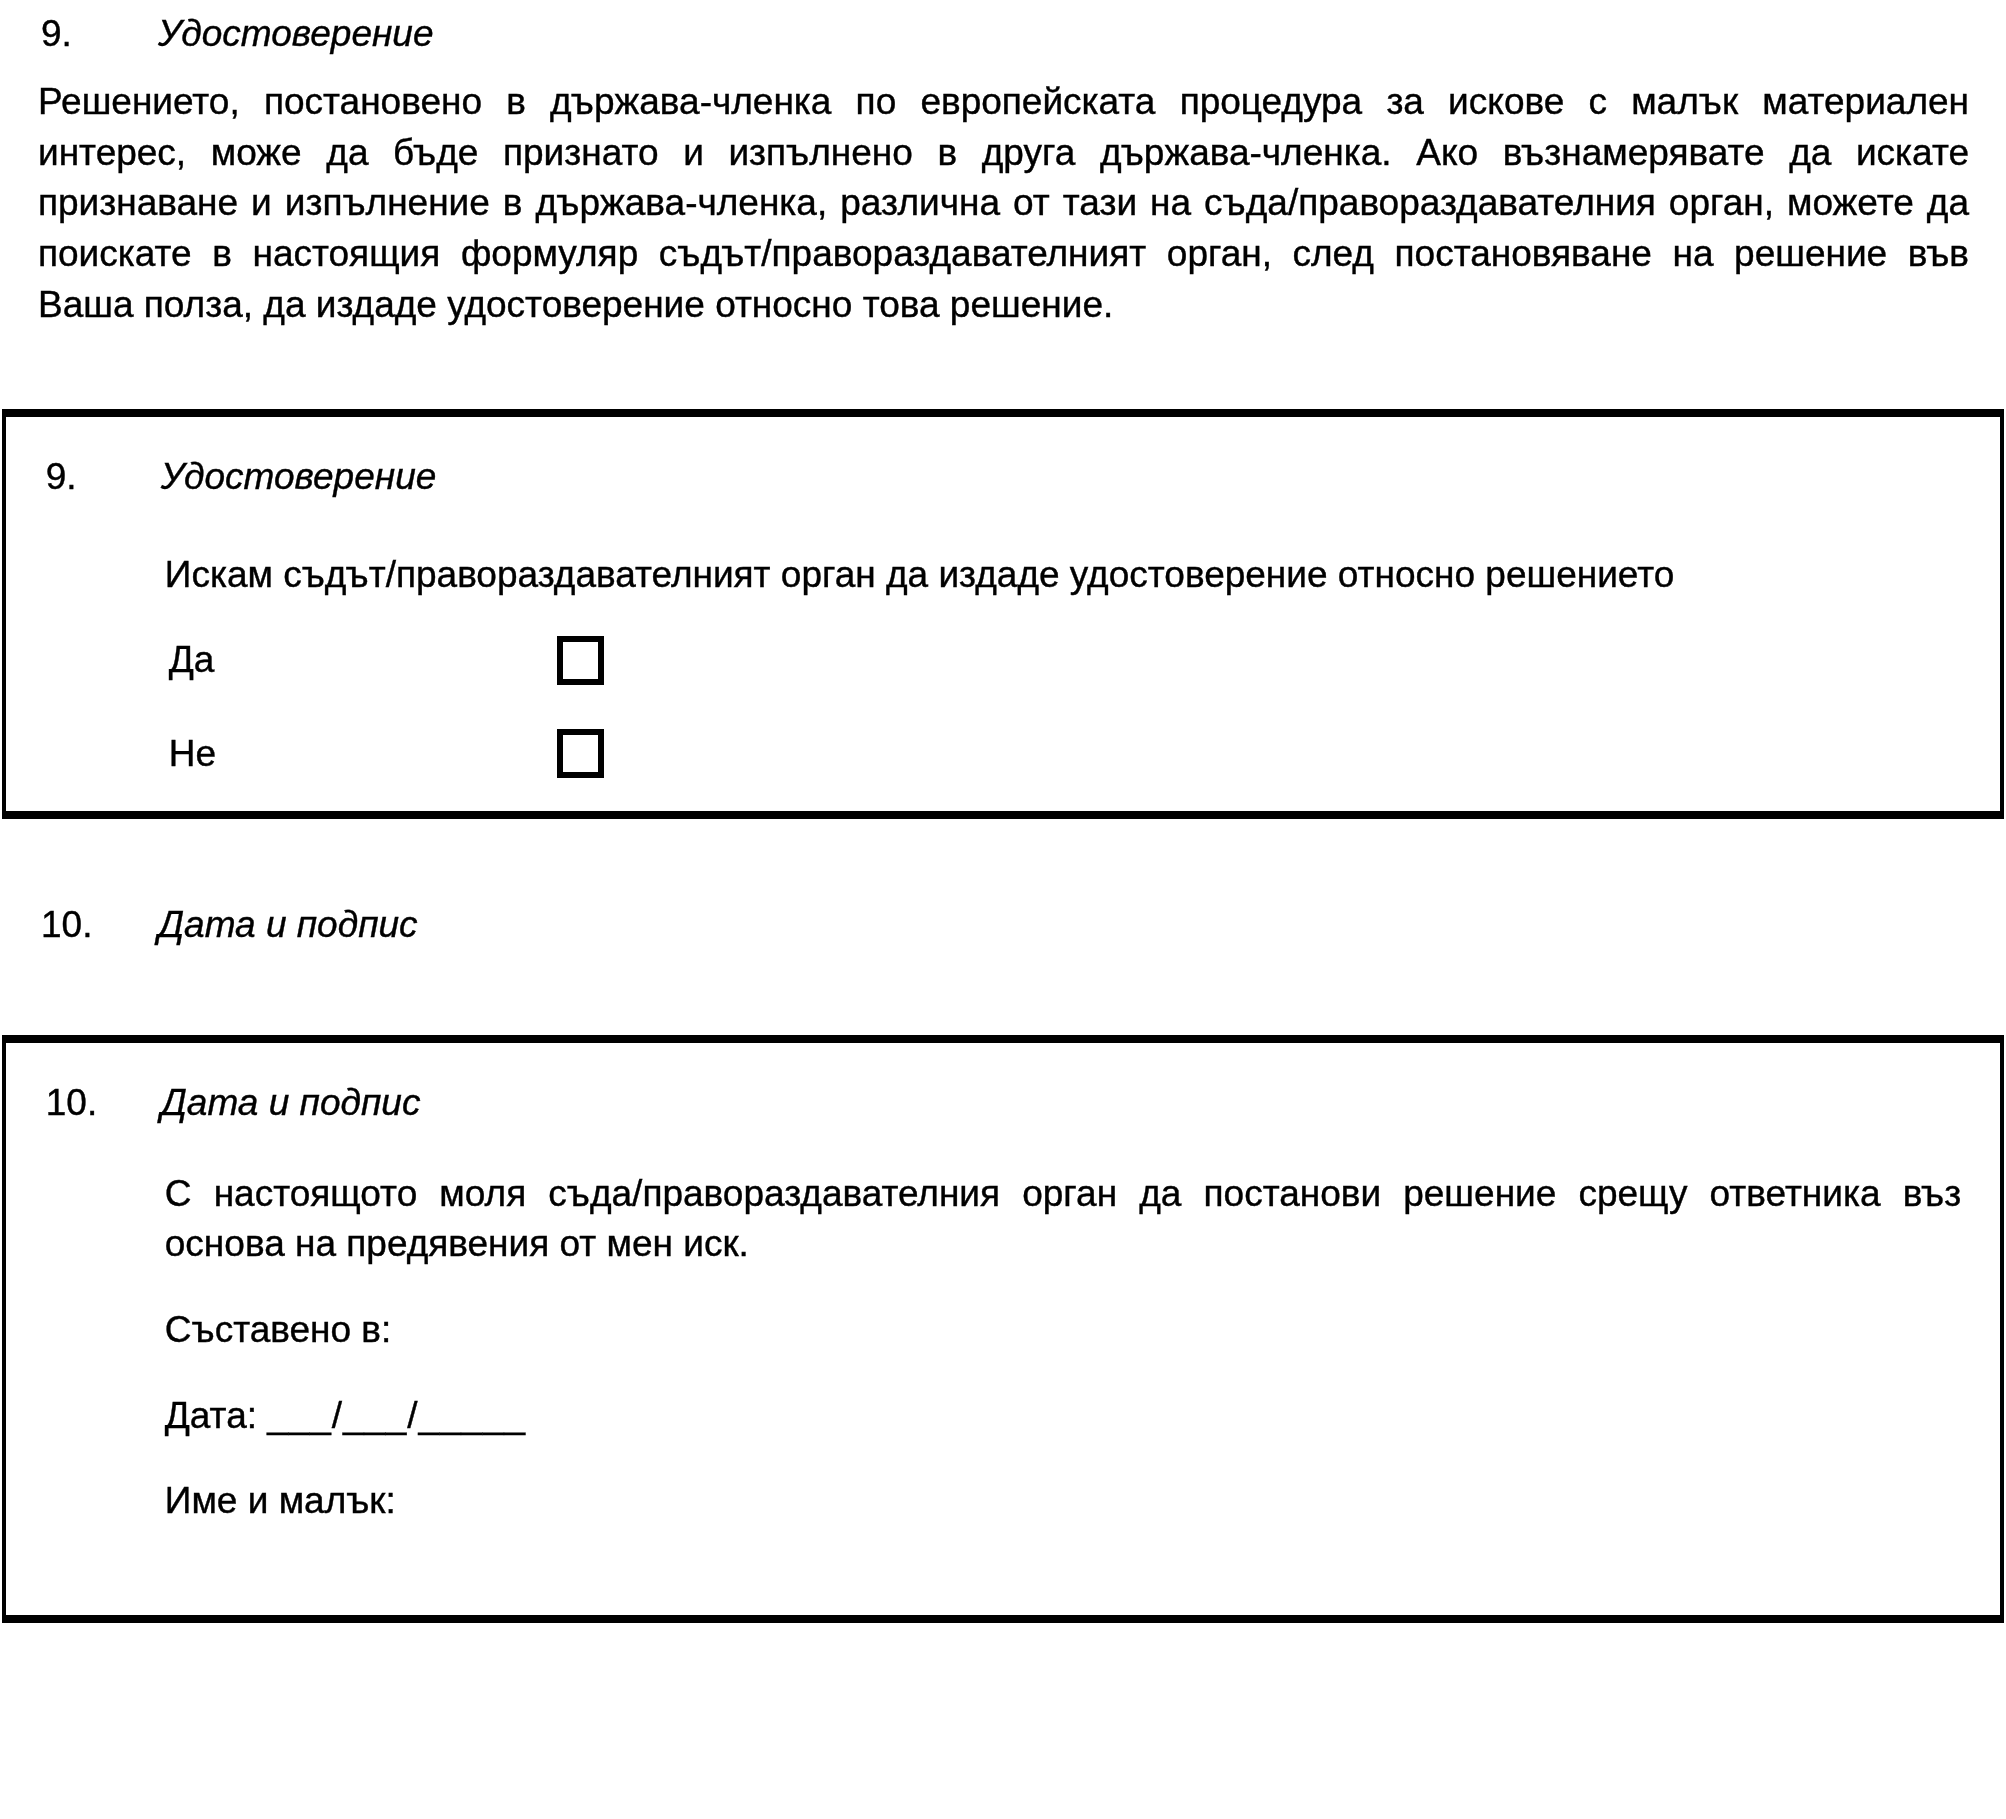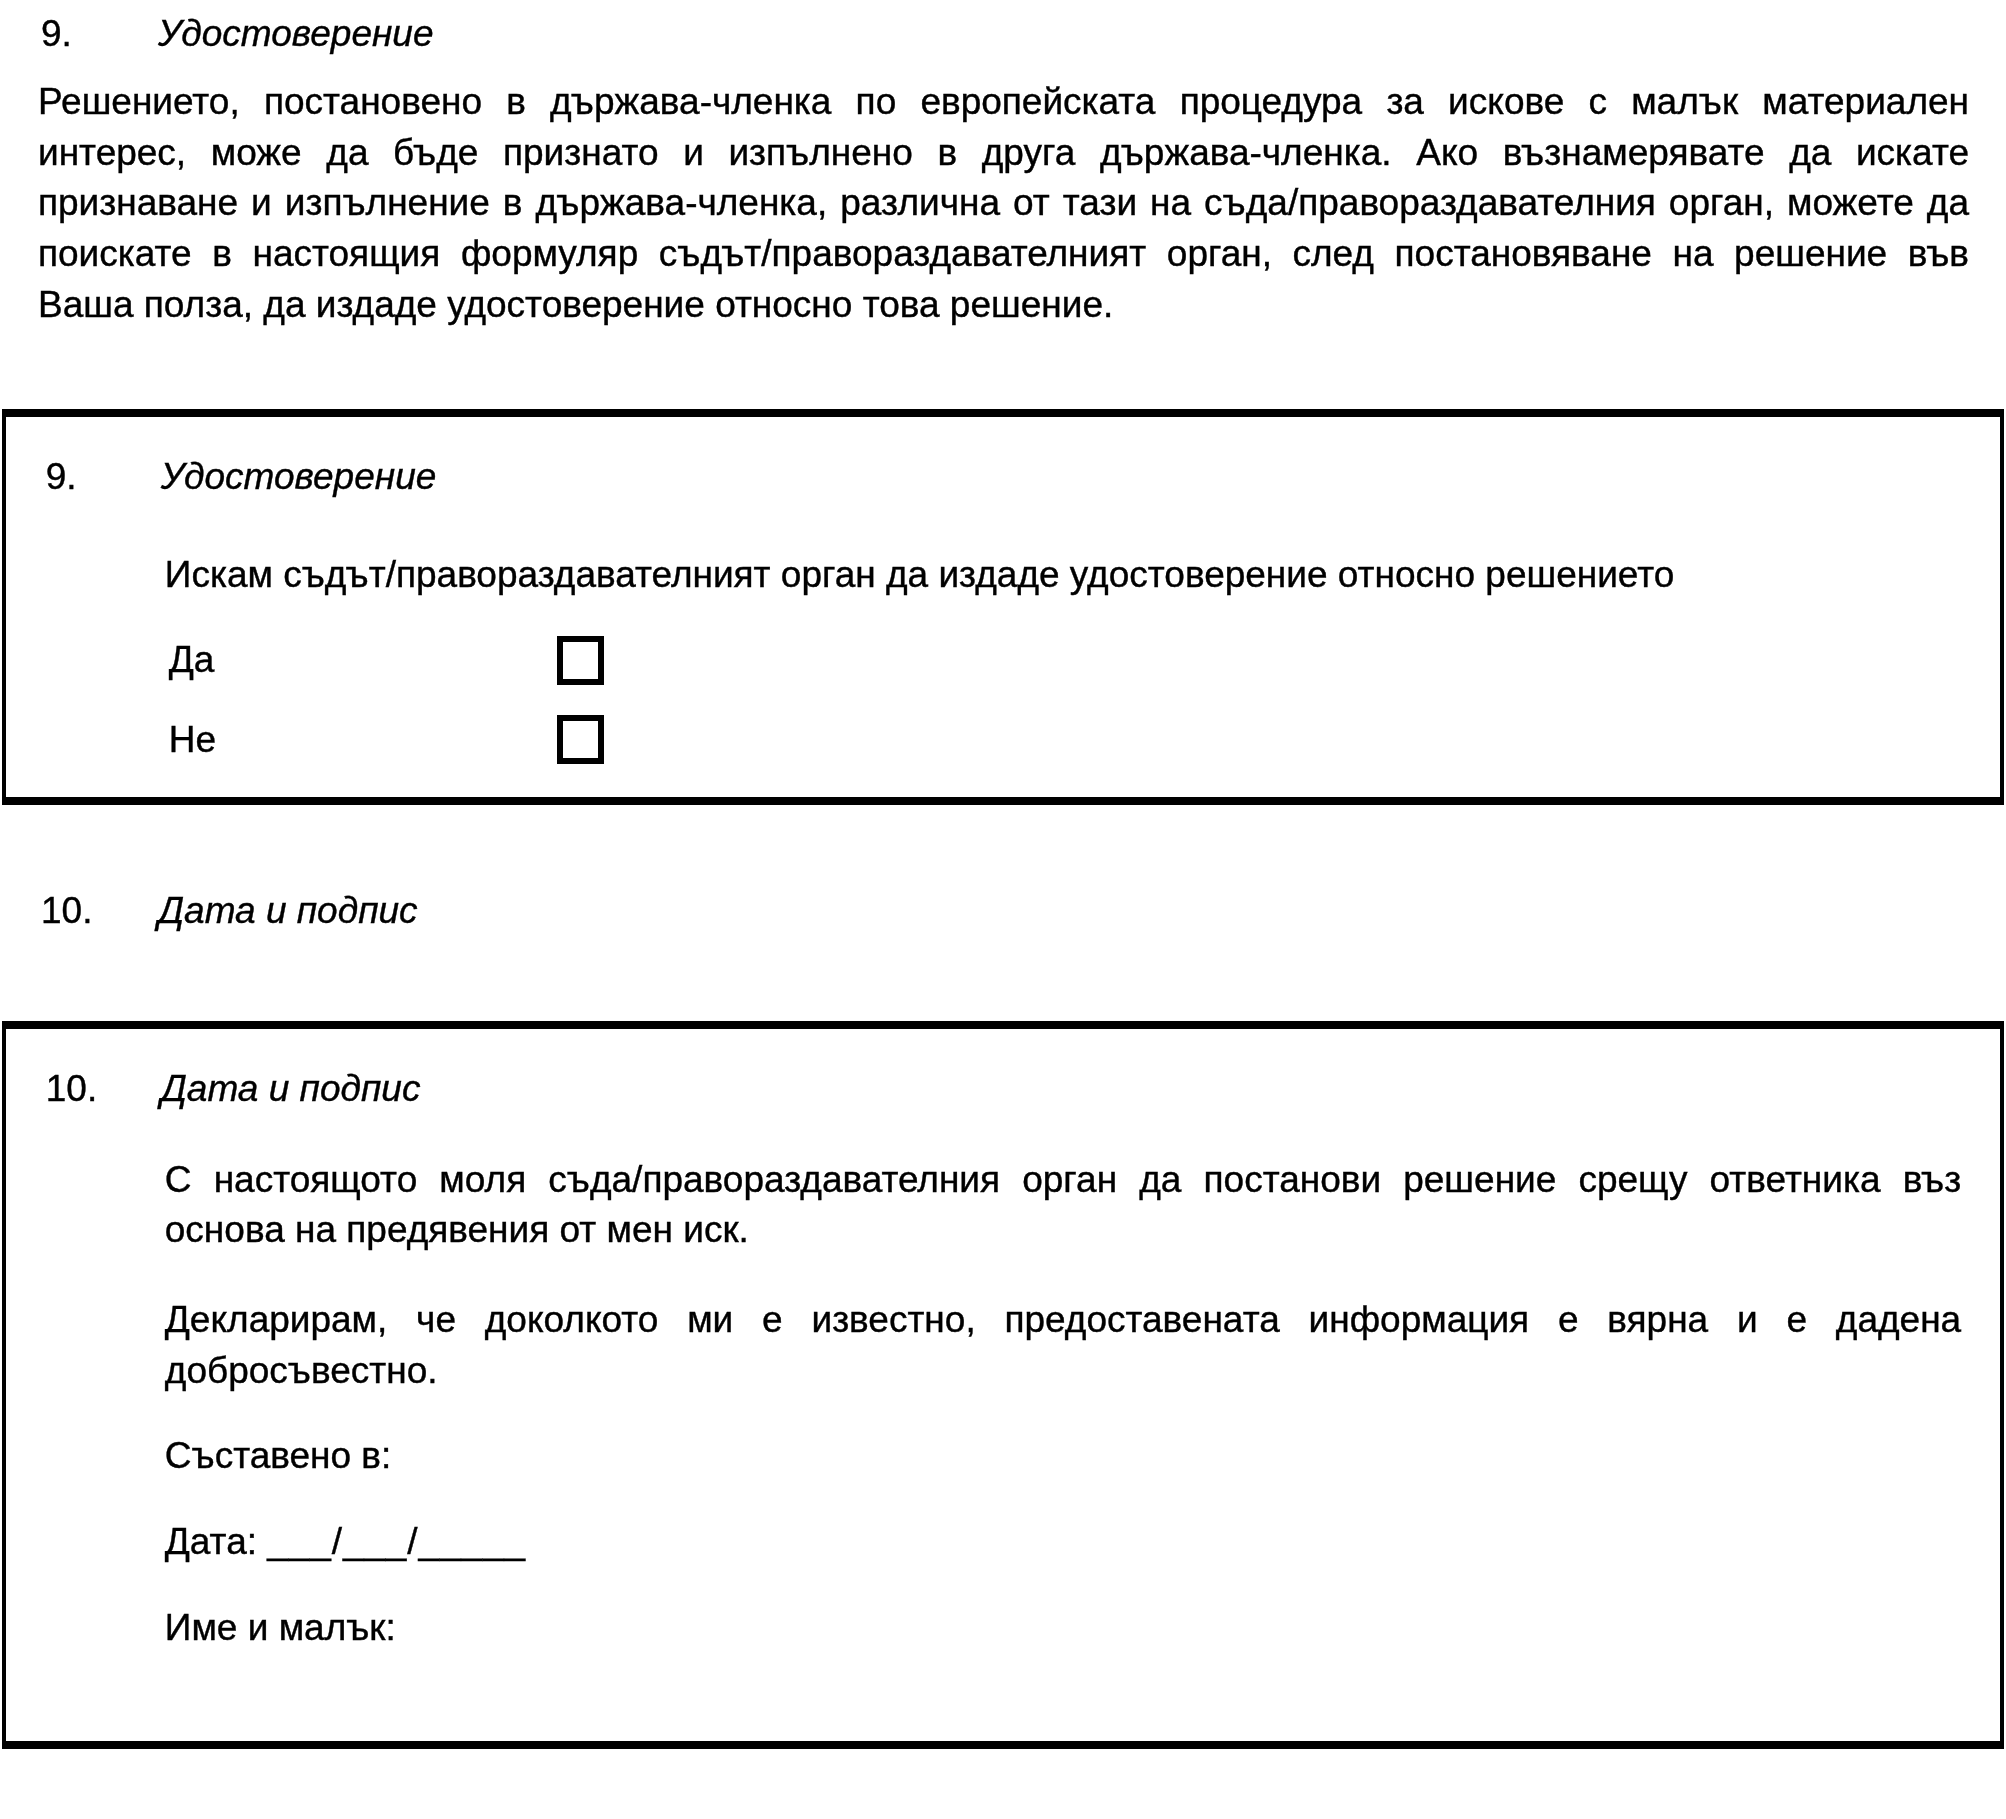--- a/index.html
+++ b/index.html
@@ -57,21 +57,21 @@
     margin: 40px 39px 0 159px;
     text-align: justify;
   }
   .box1 .statement { margin-top: 48px; }
   .option-row {
     display: flex;
     align-items: center;
     margin: 34px 39px 0 163px;
     gap: 44px;
   }
-  .option-row.second { margin-top: 29px; }
+  .option-row.second { margin-top: 43px; }
   .option-row .opt-label {
     flex: 0 0 344px;
   }
   .checkbox {
     display: inline-block;
     width: 35px;
     height: 37px;
     border: 6.2px solid #000000;
     background: #ffffff;
     box-sizing: content-box;
@@ -123,21 +123,20 @@
     <span class="lbl">Дата и подпис</span>
   </div>
 
 
   <section class="formbox box2">
     <div class="box-heading">
       <span class="num">10.</span>
       <span class="lbl">Дата и подпис</span>
     </div>
     <p class="box-text">С настоящото моля съда/правораздавателния орган да постанови решение срещу ответника въз основа на предявения от мен иск.</p>
-    <p class="box-text p2">Декларирам, че доколкото ми е известно, предоставената информация е вярна и е дадена добросъвестно.</p>
     <div class="plain-line">Съставено в:</div>
     <div class="date-row">
       <span>Дата:</span>
       <span> </span>
       <span class="blank">___/___/_____</span>
     </div>
     <div class="plain-line">Име и малък:</div>
   </section>
 
 </div>

